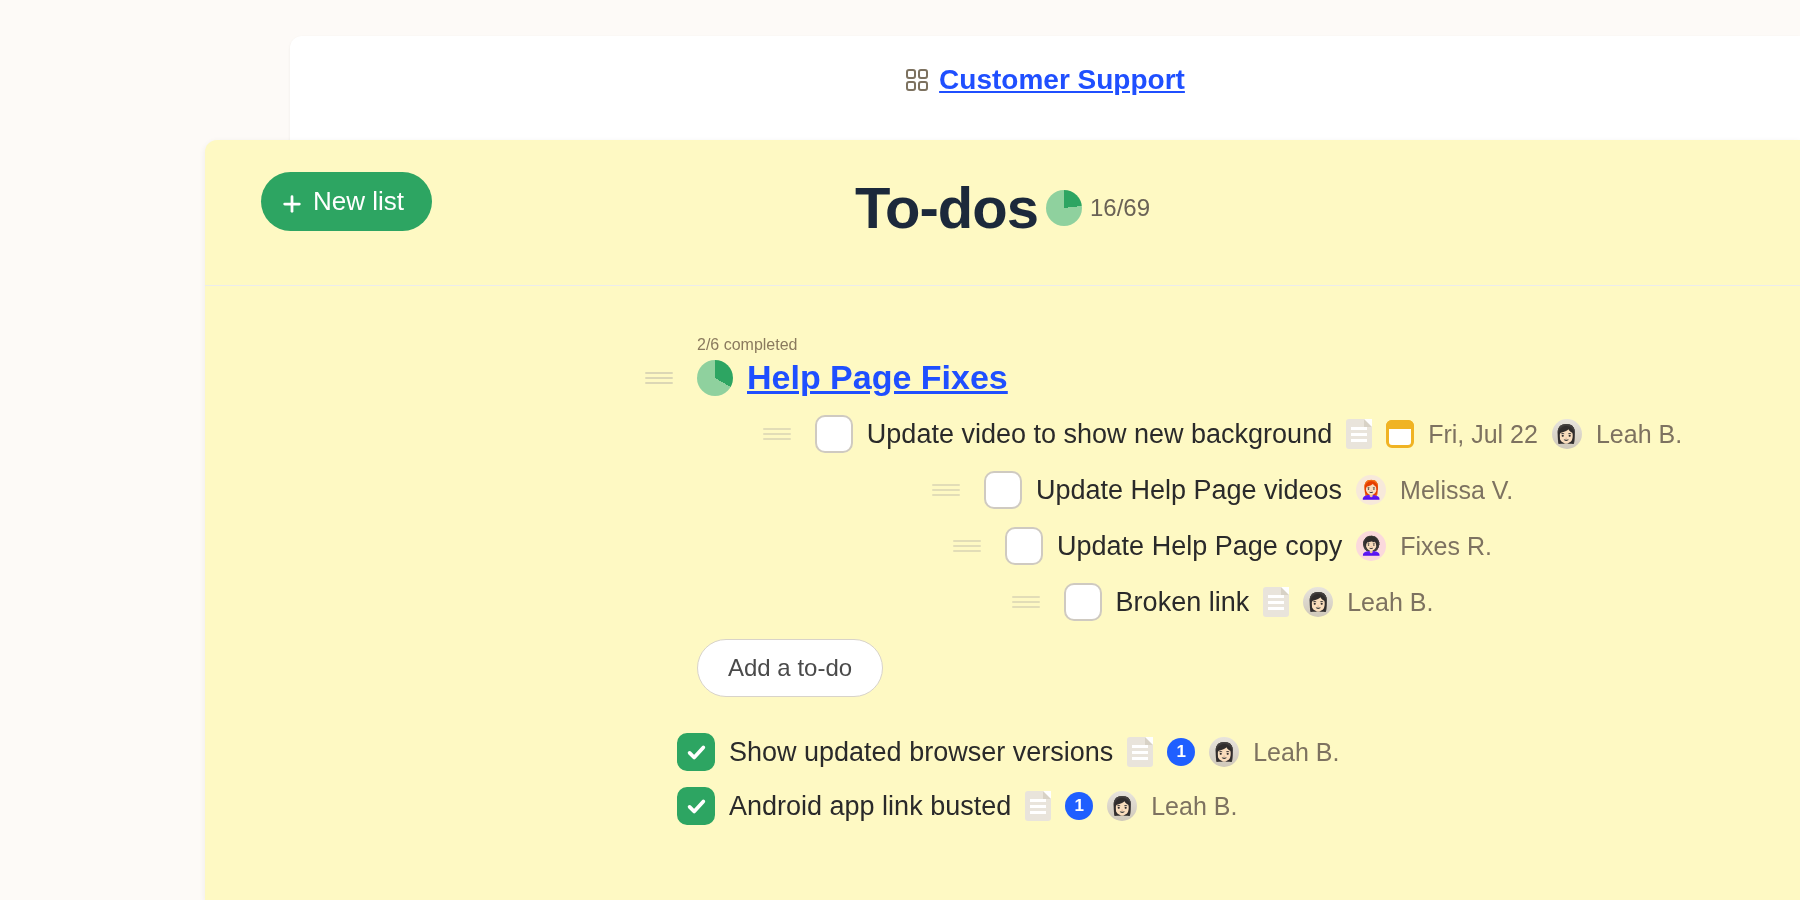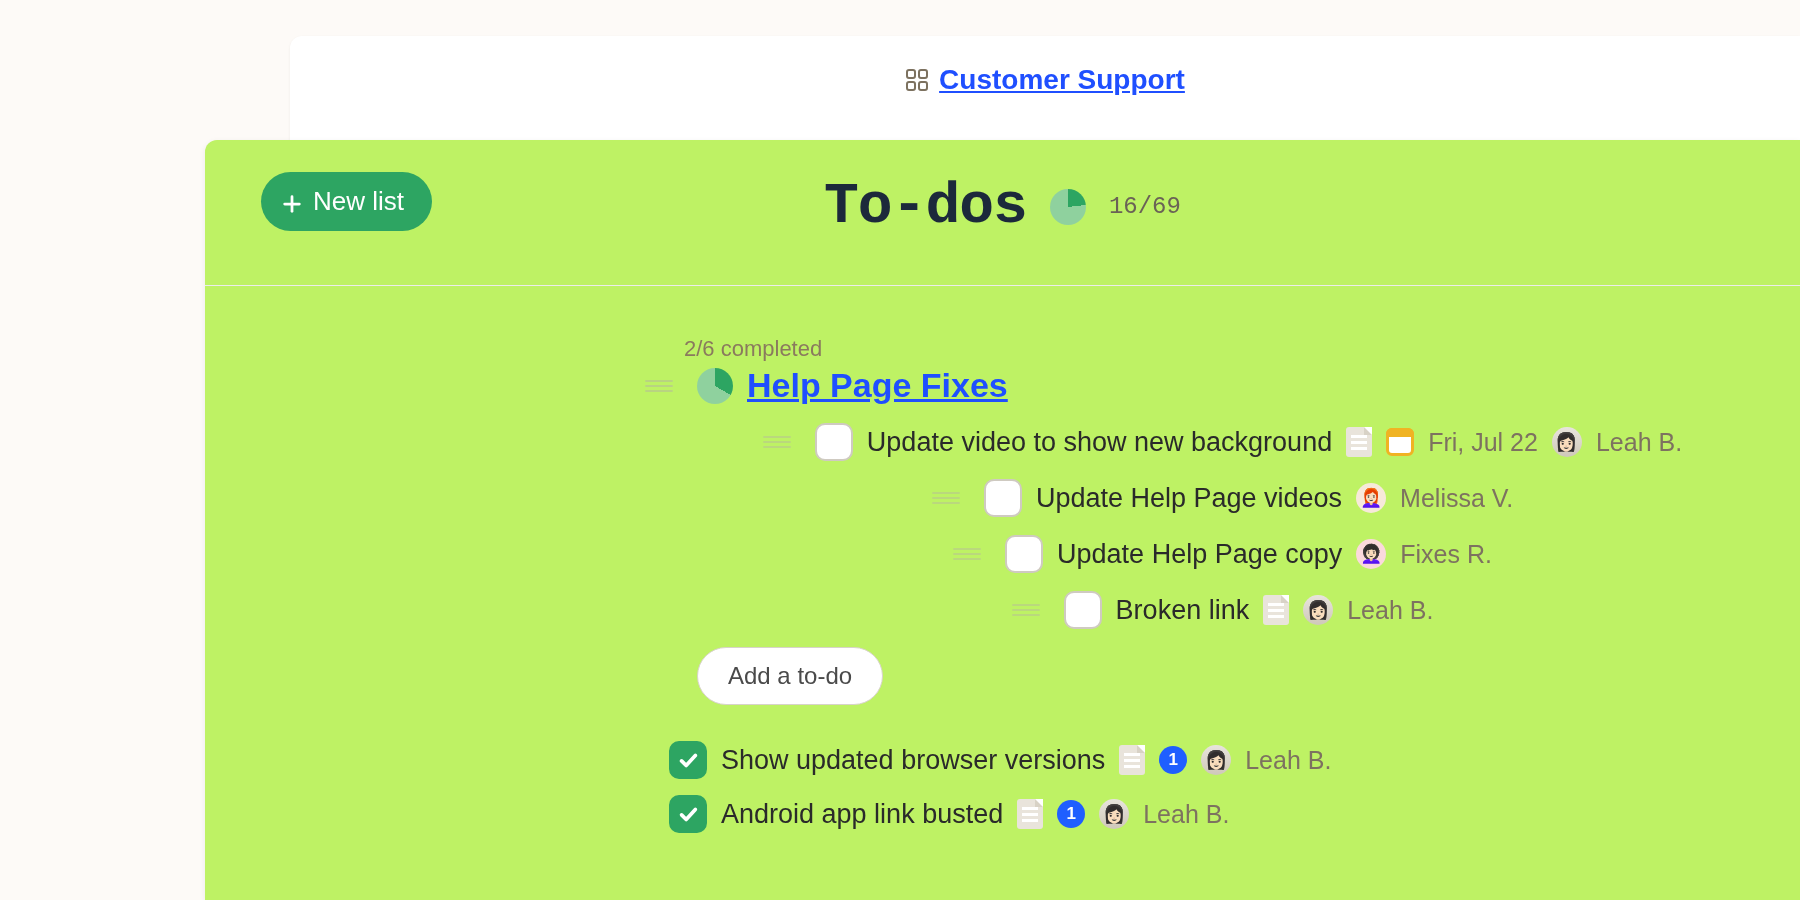--- a/index.html
+++ b/index.html
@@ -39,21 +39,21 @@
     font-weight: 700;
     text-decoration: underline;
     cursor: pointer;
   }
   .front-card {
     position: absolute;
     top: 140px;
     left: 205px;
     right: 0;
     bottom: 0;
-    background: #bef264;
+    background: #fef9c3;
     border-radius: 12px 0 0 0;
     box-shadow: 0 2px 6px rgba(0,0,0,0.07);
   }
   .header-row {
     position: relative;
     height: 146px;
     border-bottom: 1px solid #ececec;
   }
   .new-list-btn {
     position: absolute;
@@ -72,22 +72,21 @@
     cursor: pointer;
   }
   .plus-icon { width: 22px; height: 22px; }
   .title-block {
     position: absolute;
     left: 0; right: 0;
     top: 34px;
     display: flex;
     align-items: center;
     justify-content: center;
-    gap: 23px;
-    font-family: Liberation Mono, monospace;
+    gap: 8px;
   }
   .page-title {
     font-size: 58px;
     font-weight: 800;
     color: #1c293b;
     letter-spacing: -1px;
   }
   .pie {
     width: 36px;
     height: 36px;
@@ -103,23 +102,23 @@
     font-size: 24px;
     color: #6a6256;
   }
   .content {
     padding: 50px 0 0 0;
   }
   .list-block {
     margin-left: 440px;
   }
   .list-meta {
-    font-size: 22px;
+    font-size: 16px;
     color: #8a7a5e;
-    margin-left: 39px;
+    margin-left: 52px;
     margin-bottom: 4px;
   }
   .list-title-row {
     display: flex;
     align-items: center;
     gap: 14px;
     margin-bottom: 18px;
   }
   .drag-handle {
     width: 28px;
@@ -241,21 +240,21 @@
     font-size: 24px;
     color: #4a4a4a;
     cursor: pointer;
   }
   .done-row {
     display: flex;
     align-items: center;
     gap: 14px;
     margin-bottom: 16px;
     font-size: 27px;
-    margin-left: 24px;
+    margin-left: 32px;
   }
   .comment-badge {
     width: 28px;
     height: 28px;
     border-radius: 50%;
     background: #1f5fff;
     color: #fff;
     display: flex;
     align-items: center;
     justify-content: center;

